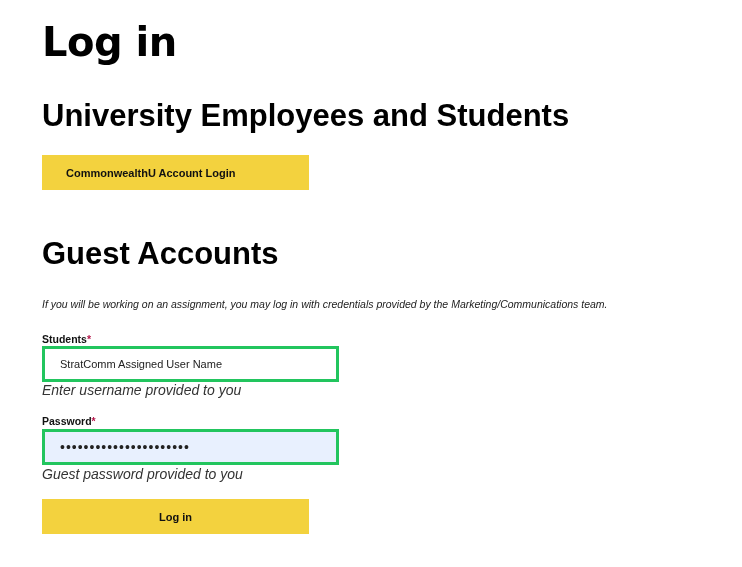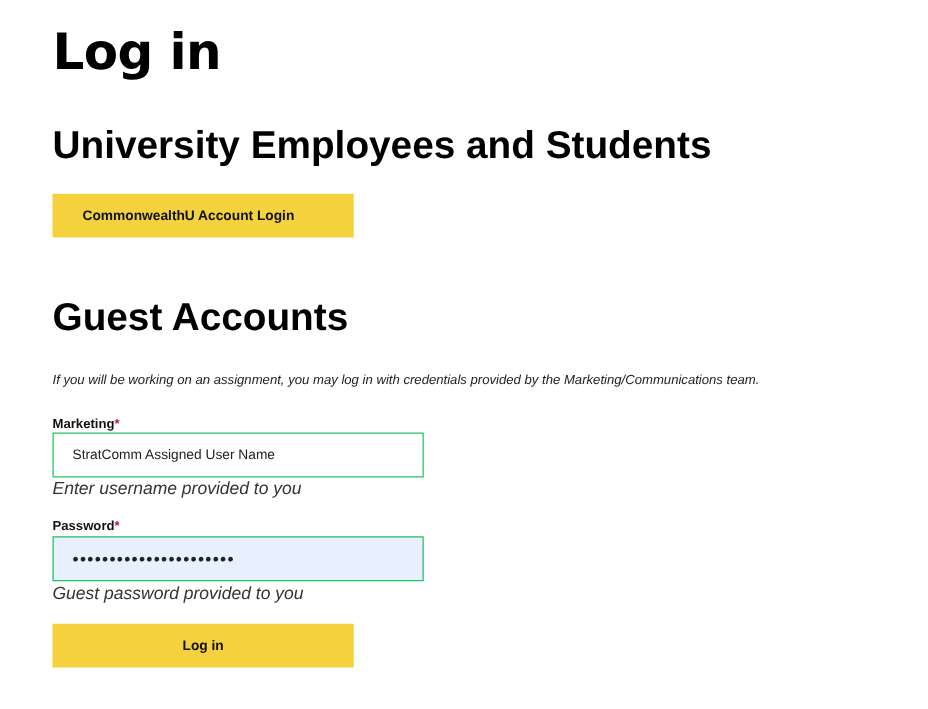--- a/index.html
+++ b/index.html
@@ -13,42 +13,42 @@
       font-size: 40px; line-height: 52px; letter-spacing: -0.5px;
     }
     .section-title {
       position: absolute; left: 42px; margin: 0;
       font-family: "Liberation Sans", sans-serif; font-weight: bold;
       font-size: 31px; line-height: 40px; letter-spacing: 0px; text-align: right;
     }
     .s1 { top: 96px; }
     .s2 { top: 234px; }
     .yellow-btn {
-      position: absolute; left: 42px; width: 241px; height: 35px;
+      position: absolute; left: 42px; width: 267px; height: 35px;
       background: #f3d23e; border: none; margin: 0; padding: 0;
       font-family: "Liberation Sans", sans-serif; font-weight: bold;
       font-size: 11px; color: #111; cursor: pointer;
       display: flex; align-items: center;
     }
     .sso-btn { top: 155px; justify-content: flex-start; padding-left: 24px; box-sizing: border-box; }
     .login-btn { top: 499px; justify-content: center; }
     .intro {
       position: absolute; left: 42px; top: 297px; margin: 0;
       font-size: 10.5px; line-height: 14px; color: #222; white-space: nowrap; font-style: italic;
     }
     .field-label {
       position: absolute; left: 42px; font-weight: bold; font-size: 10.5px; line-height: 13px;
       color: #111;
     }
     .req { color: #b5164a; }
     .lbl-user { top: 333px; }
     .lbl-pass { top: 415px; }
     .field {
       position: absolute; left: 42px; width: 297px; height: 36px; box-sizing: border-box;
-      border: 1px solid #22c55e; padding: 0 0 0 15px; margin: 0;
+      border: 3px solid #22c55e; padding: 0 0 0 15px; margin: 0;
       font-family: "Liberation Sans", sans-serif; font-size: 11px; color: #222;
       outline: none; background: #fff;
     }
     .field-user { top: 346px; }
     .field-pass { top: 429px; background: #e8f0fe; font-size: 14px; letter-spacing: 1px; }
     .hint {
       position: absolute; left: 42px; font-style: italic; font-size: 14px; line-height: 13px; color: #333;
     }
     .hint-user { top: 384px; }
     .hint-pass { top: 468px; }
@@ -62,21 +62,21 @@
 
 <button class="yellow-btn sso-btn">
   <span>CommonwealthU Account Login</span>
 </button>
 
 <h2 class="section-title s2">Guest Accounts</h2>
 
 <p class="intro">If you will be working on an assignment, you may log in with credentials provided by the Marketing/Communications team.</p>
 
 <label class="field-label lbl-user">
-  <span>Marketing</span><span class="req">*</span>
+  <span>Students</span><span class="req">*</span>
 </label>
 <input class="field field-user" type="text" value="StratComm Assigned User Name" style="">
 <div class="hint hint-user">Enter username provided to you</div>
 
 <label class="field-label lbl-pass">
   <span>Password</span><span class="req">*</span>
 </label>
 <input class="field field-pass" type="text" value="••••••••••••••••••••••" style="">
 <div class="hint hint-pass">Guest password provided to you</div>
 

